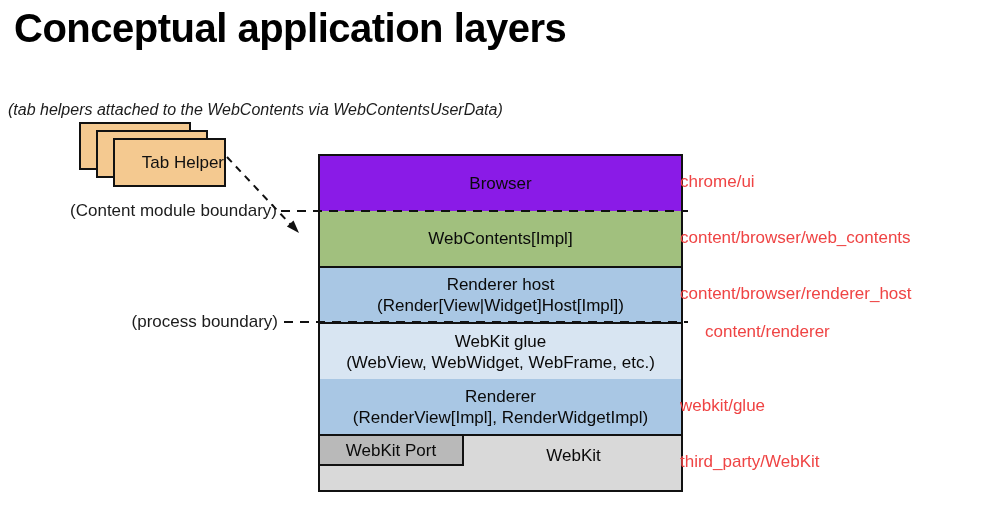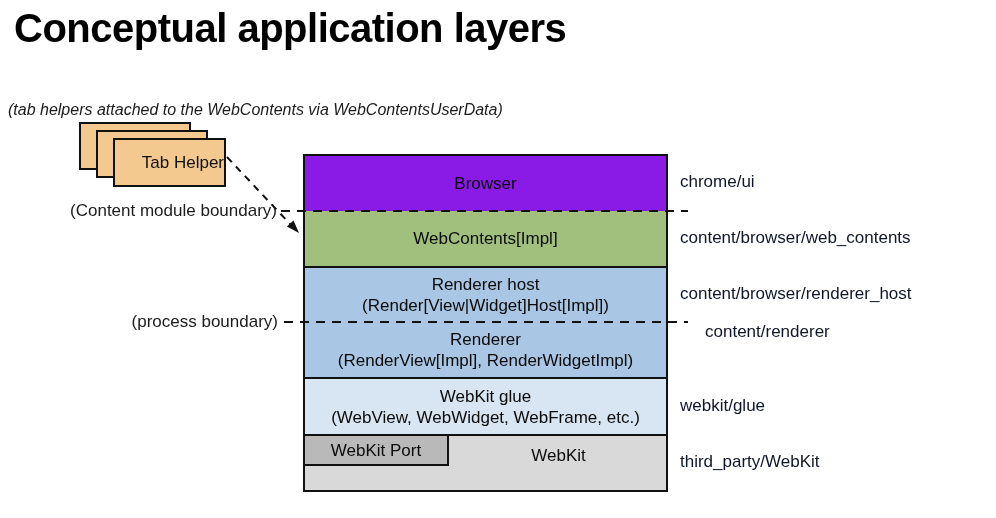--- a/index.html
+++ b/index.html
@@ -14,21 +14,21 @@
   .note{
     position:absolute;left:8px;top:101px;font-size:16px;font-style:italic;
     color:#1c1c1c;white-space:nowrap;
   }
   .card{
     position:absolute;width:113px;height:49px;background:#f4c990;
     border:2px solid #111;box-sizing:border-box;
   }
   .card.front{display:flex;align-items:center;justify-content:flex-end;font-size:17px;color:#111;}
   .stack{
-    position:absolute;left:303px;top:154px;width:365px;height:338px;
+    position:absolute;left:318px;top:154px;width:365px;height:338px;
     border:2px solid #111;box-sizing:border-box;display:flex;flex-direction:column;
   }
   .layer{
     box-sizing:border-box;display:flex;flex-direction:column;
     align-items:center;justify-content:center;text-align:center;
     font-size:17px;line-height:21px;color:#0a0a0a;
   }
   .layer.sep{border-top:2px solid #111;}
   .layer-browser{height:55px;}
   .layer-webcontents{height:55px;}
@@ -42,21 +42,21 @@
     display:flex;align-items:center;justify-content:center;font-size:17px;color:#0a0a0a;
   }
   .webkit-label{
     position:absolute;left:146px;right:0;top:9px;text-align:center;font-size:17px;color:#0a0a0a;
   }
   .boundary-label{
     position:absolute;font-size:17px;color:#1c1c1c;white-space:nowrap;
   }
   .path-label{
     position:absolute;left:680px;transform:translateY(-50%);
-    font-size:17px;color:#0f172a;white-space:nowrap;
+    font-size:17px;color:#ef4444;white-space:nowrap;
   }
   .overlay{position:absolute;left:0;top:0;width:996px;height:518px;pointer-events:none;z-index:5;}
   .watermark{
     position:absolute;right:10px;top:483px;font-size:17px;color:#c6c6c6;white-space:nowrap;
   }
 </style>
 </head>
 <body>
 
 <div class="canvas">
@@ -78,27 +78,27 @@
     <div class="layer layer-browser" style="background-color: rgb(138, 27, 231);">
       <span>Browser</span>
     </div>
     <div class="layer layer-webcontents" style="background-color: rgb(161, 192, 126);">
       <span>WebContents[Impl]</span>
     </div>
     <div class="layer layer-renderer-host sep" style="background-color: rgb(169, 199, 228);">
       <span>Renderer host</span>
       <span>(Render[View|Widget]Host[Impl])</span>
     </div>
+    <div class="layer layer-glue sep" style="background-color: rgb(216, 229, 242);">
+      <span>WebKit glue</span>
+      <span>(WebView, WebWidget, WebFrame, etc.)</span>
+    </div>
     <div class="layer layer-renderer" style="background-color: rgb(169, 199, 228);">
       <span>Renderer</span>
       <span>(RenderView[Impl], RenderWidgetImpl)</span>
-    </div>
-    <div class="layer layer-glue sep" style="background-color: rgb(216, 229, 242);">
-      <span>WebKit glue</span>
-      <span>(WebView, WebWidget, WebFrame, etc.)</span>
     </div>
     <div class="layer layer-webkit sep" style="background-color: rgb(217, 217, 217);">
       <div class="port" style="background-color: rgb(185, 185, 185);">
         <span>WebKit Port</span>
       </div>
       <div class="webkit-label">WebKit</div>
     </div>
   </div>
 
   <div class="path-label" style="top:182px;">chrome/ui</div>

